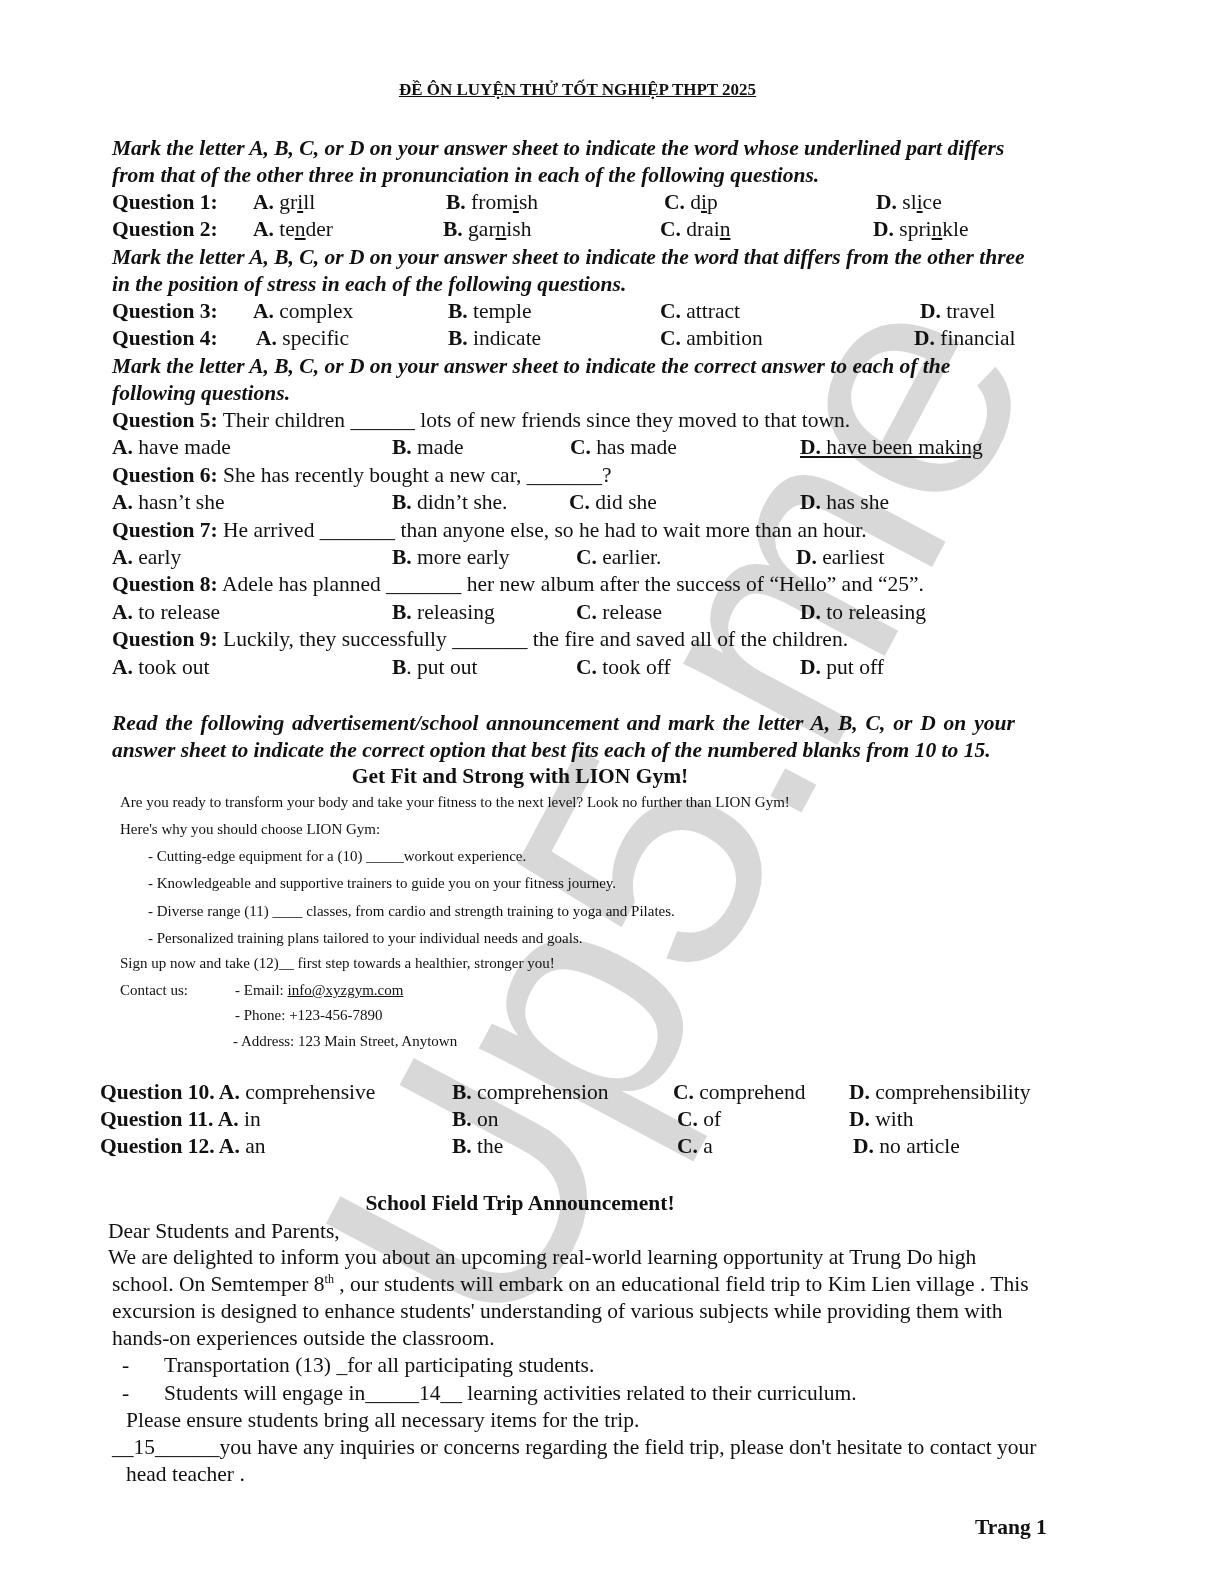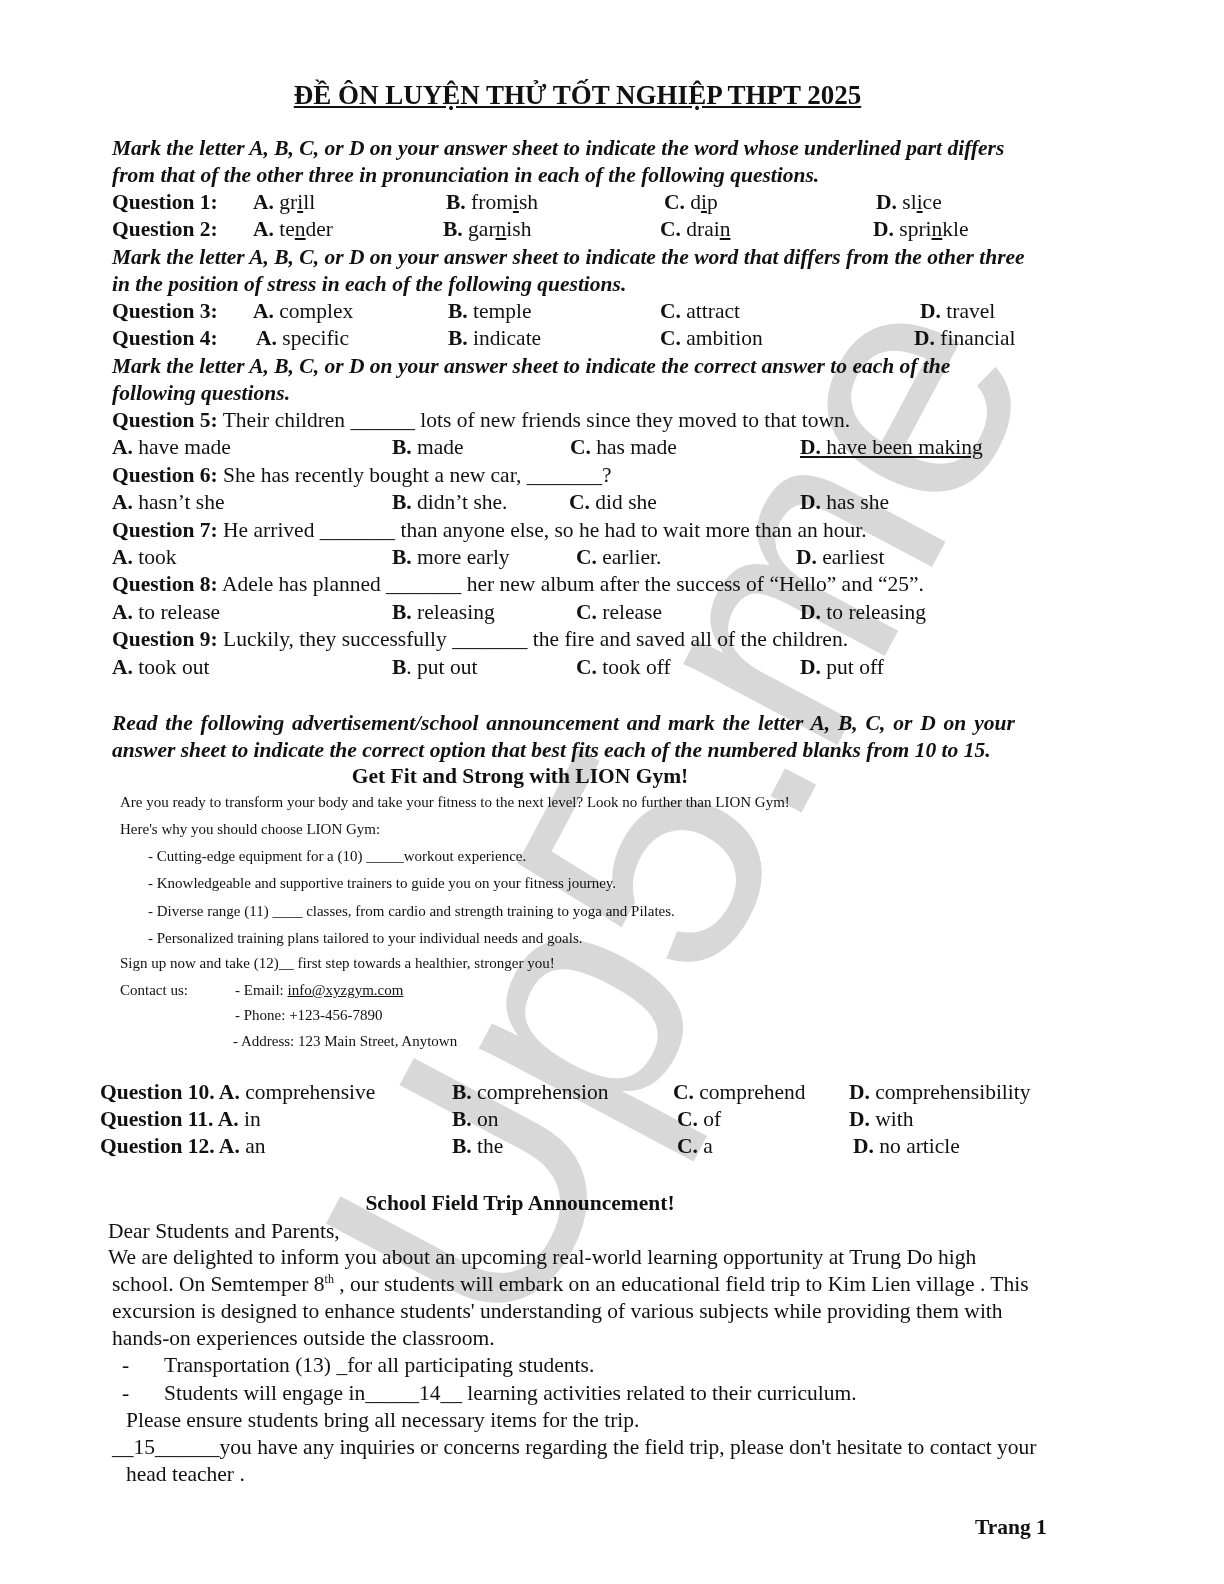--- a/index.html
+++ b/index.html
@@ -1,19 +1,19 @@
 <!DOCTYPE html>
 <html><head>
 <meta charset="utf-8">
 <style>
   html, body { margin:0; padding:0; background:#ffffff; }
   body { width:1224px; height:1584px; position:relative; overflow:hidden;
          font-family:"Liberation Serif", serif; color:#111; font-size:21.5px; }
   .abs { position:absolute; white-space:nowrap; }
-  .title { left:0; width:1155px; text-align:center; top:80px; font-weight:bold; font-size:27px; text-decoration:underline; }
+  .title { left:0; width:1155px; text-align:center; top:80px; font-weight:bold; font-size:17px; text-decoration:underline; }
   .instr { font-weight:bold; font-style:italic; font-size:21.5px; line-height:27px; }
   .b { font-weight:bold; }
   .u { text-decoration:underline; }
   .center { left:0; width:1040px; text-align:center; font-weight:bold; }
   .watermark { position:absolute; left:120px; top:620px; font-family:"Liberation Sans", sans-serif;
                font-size:330px; color:#d6d6d6; transform:rotate(-62deg); transform-origin:center;
                white-space:nowrap; z-index:0; letter-spacing:-8px; opacity:0.95; }
   .content { position:relative; z-index:1; }
   .ad { font-size:15px;margin-left:8px; }
   sup { font-size:12px; }
@@ -76,21 +76,21 @@
   <div class="abs" style="left:570px;top:435px;"><span class="b">C.</span><span> has made</span></div>
   <div class="abs" style="left:800px;top:435px;text-decoration:underline;"><span class="b">D.</span><span> have been making</span></div>
 
   <div class="abs" style="left:112px;top:463px;"><span class="b">Question 6:</span><span> She has recently bought a new car, _______?</span></div>
   <div class="abs" style="left:112px;top:490px;"><span class="b">A.</span><span> hasn’t she</span></div>
   <div class="abs" style="left:392px;top:490px;"><span class="b">B.</span><span> didn’t she.</span></div>
   <div class="abs" style="left:569px;top:490px;"><span class="b">C.</span><span> did she</span></div>
   <div class="abs" style="left:800px;top:490px;"><span class="b">D.</span><span> has she</span></div>
 
   <div class="abs" style="left:112px;top:518px;"><span class="b">Question 7:</span><span> He arrived _______ than anyone else, so he had to wait more than an hour.</span></div>
-  <div class="abs" style="left:112px;top:545px;"><span class="b">A.</span><span> took</span></div>
+  <div class="abs" style="left:112px;top:545px;"><span class="b">A.</span><span> early</span></div>
   <div class="abs" style="left:392px;top:545px;"><span class="b">B.</span><span> more early</span></div>
   <div class="abs" style="left:576px;top:545px;"><span class="b">C.</span><span> earlier.</span></div>
   <div class="abs" style="left:796px;top:545px;"><span class="b">D.</span><span> earliest</span></div>
 
   <div class="abs" style="left:112px;top:572px;"><span class="b">Question 8:</span><span> Adele has planned _______  her new album after the success of “Hello” and “25”.</span></div>
   <div class="abs" style="left:112px;top:600px;"><span class="b">A.</span><span> to release</span></div>
   <div class="abs" style="left:392px;top:600px;"><span class="b">B.</span><span> releasing</span></div>
   <div class="abs" style="left:576px;top:600px;"><span class="b">C.</span><span> release</span></div>
   <div class="abs" style="left:800px;top:600px;"><span class="b">D.</span><span> to releasing</span></div>
 

